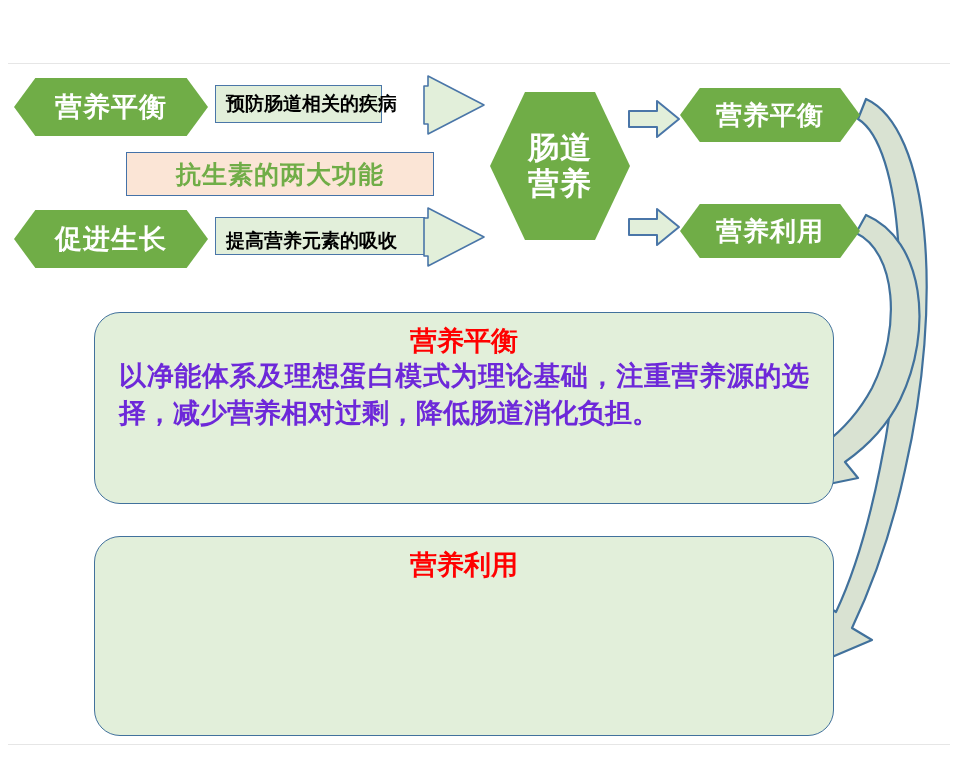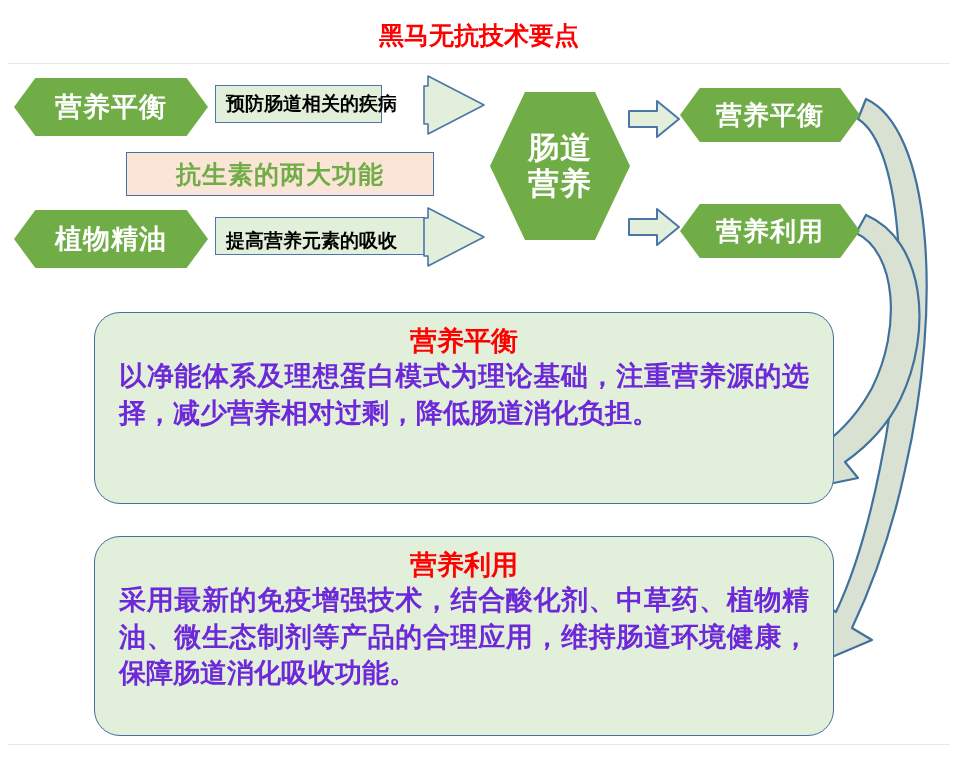--- a/index.html
+++ b/index.html
@@ -162,21 +162,20 @@
     pointer-events: none;
   }
 </style>
 </head>
 <body>
 
 <div id="slide">
 
   <div id="rule-top" class="hrule"></div>
 
-  <div id="title">黑马无抗技术要点</div>
 
   <svg id="curves" viewBox="0 0 958 757" xmlns="http://www.w3.org/2000/svg">
 
     <path d="M 866 99
              C 930 128, 944 300, 905 470
              C 890 540, 870 590, 852 628
              L 872 640
              L 806 668
              L 818 600
              L 836 612
@@ -192,21 +191,21 @@
              L 824 444
              C 840 432, 858 414, 872 388
              C 902 328, 896 252, 856 233 Z" fill="#D9E2D2" stroke="#41719C" stroke-width="2.2" stroke-linejoin="round"></path>
   </svg>
 
   <div class="hexagon" id="hex-prevent-disease">
     <span>营养平衡</span>
   </div>
 
   <div class="hexagon" id="hex-promote-growth">
-    <span>植物精油</span>
+    <span>促进生长</span>
   </div>
 
   <div class="arrow-callout" id="callout-prevent">
     <span class="ac-text">预防肠道相关的疾病</span>
     <svg class="arrow-head-svg" style="left:208px;" width="62" height="38" viewBox="0 0 62 38" xmlns="http://www.w3.org/2000/svg">
       <path d="M 0 0 L 4 0 L 4 -10 L 60 19 L 4 48 L 4 38 L 0 38 Z" fill="#E2EFDA" stroke="#4A76A8" stroke-width="1.6" stroke-linejoin="round"></path>
     </svg>
   </div>
 
   <div class="arrow-callout" id="callout-absorb">
@@ -240,18 +239,17 @@
     <span>营养利用</span>
   </div>
 
   <div class="detail-box" id="detail-balance">
     <div class="detail-heading">营养平衡</div>
     <div class="detail-body">以净能体系及理想蛋白模式为理论基础，注重营养源的选择，减少营养相对过剩，降低肠道消化负担。</div>
   </div>
 
   <div class="detail-box" id="detail-usage">
     <div class="detail-heading">营养利用</div>
-    <div class="detail-body">采用最新的免疫增强技术，结合酸化剂、中草药、植物精油、微生态制剂等产品的合理应用，维持肠道环境健康，保障肠道消化吸收功能。</div>
   </div>
 
   <div id="rule-bottom" class="hrule"></div>
 
 </div>
 
 </body></html>

